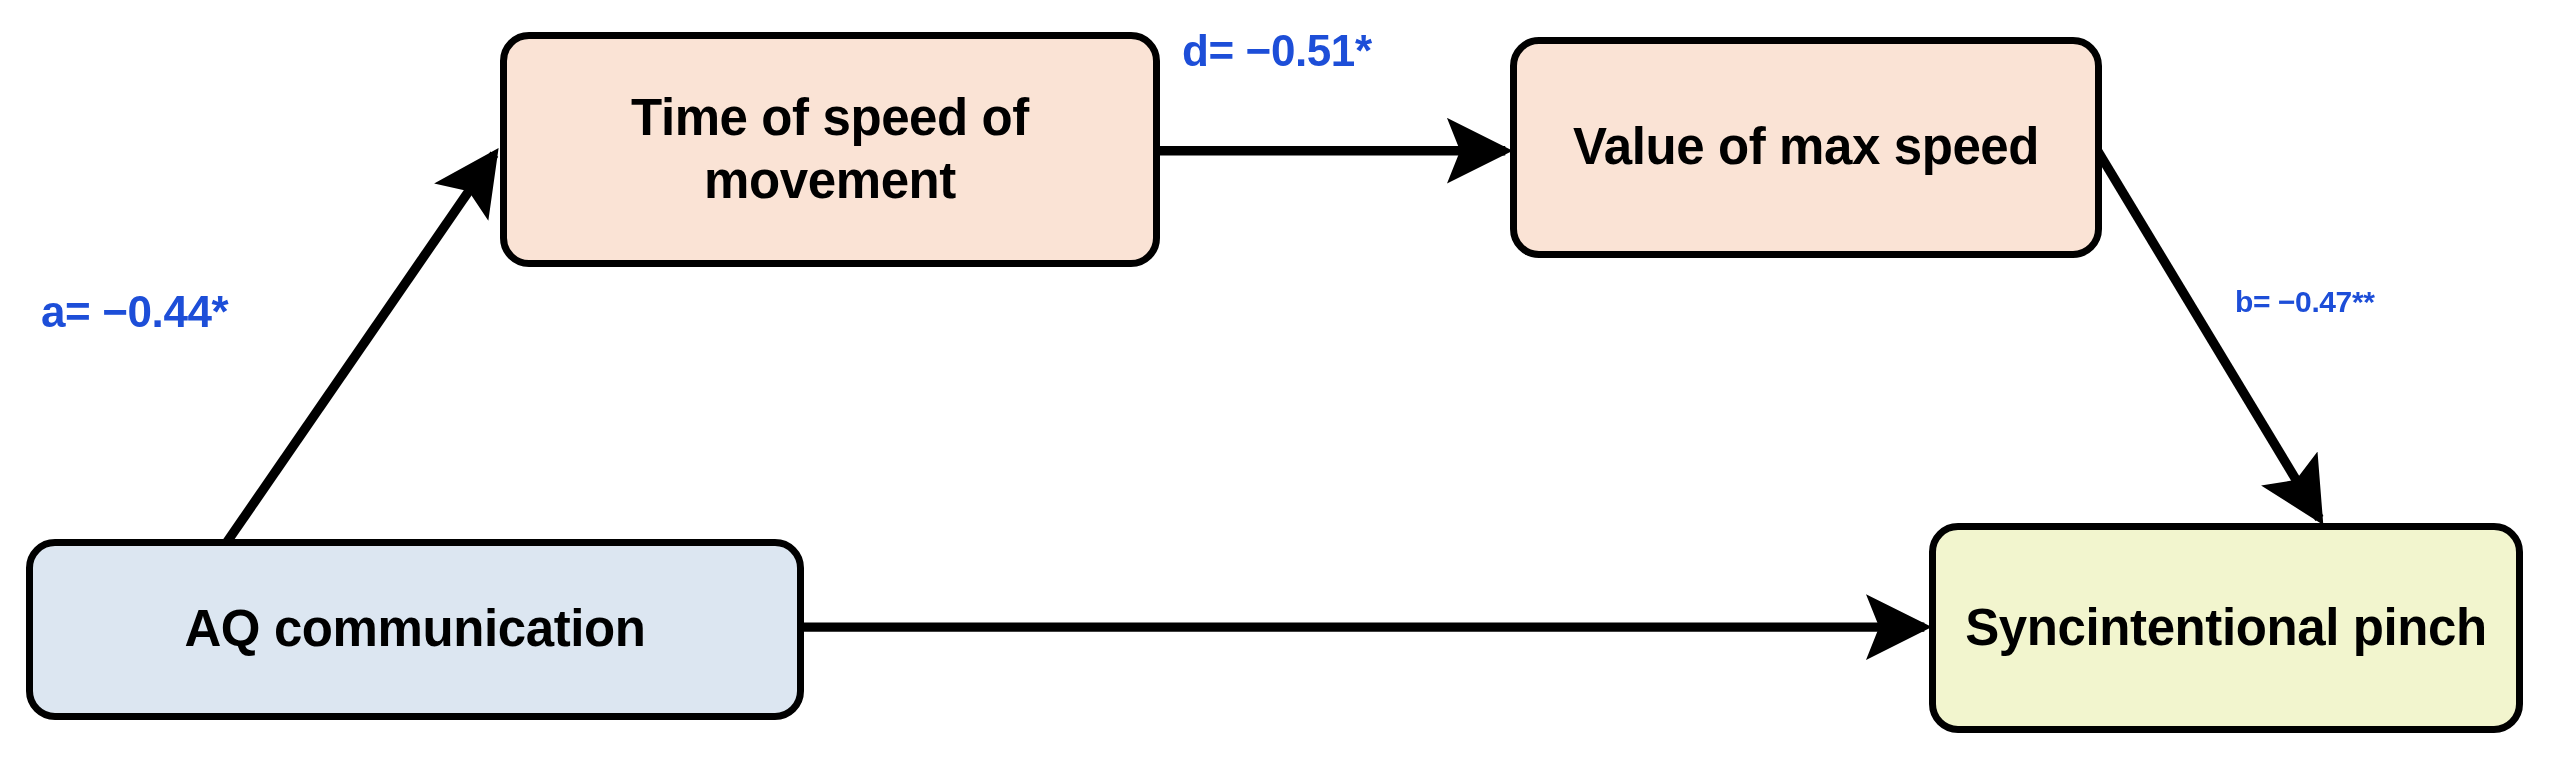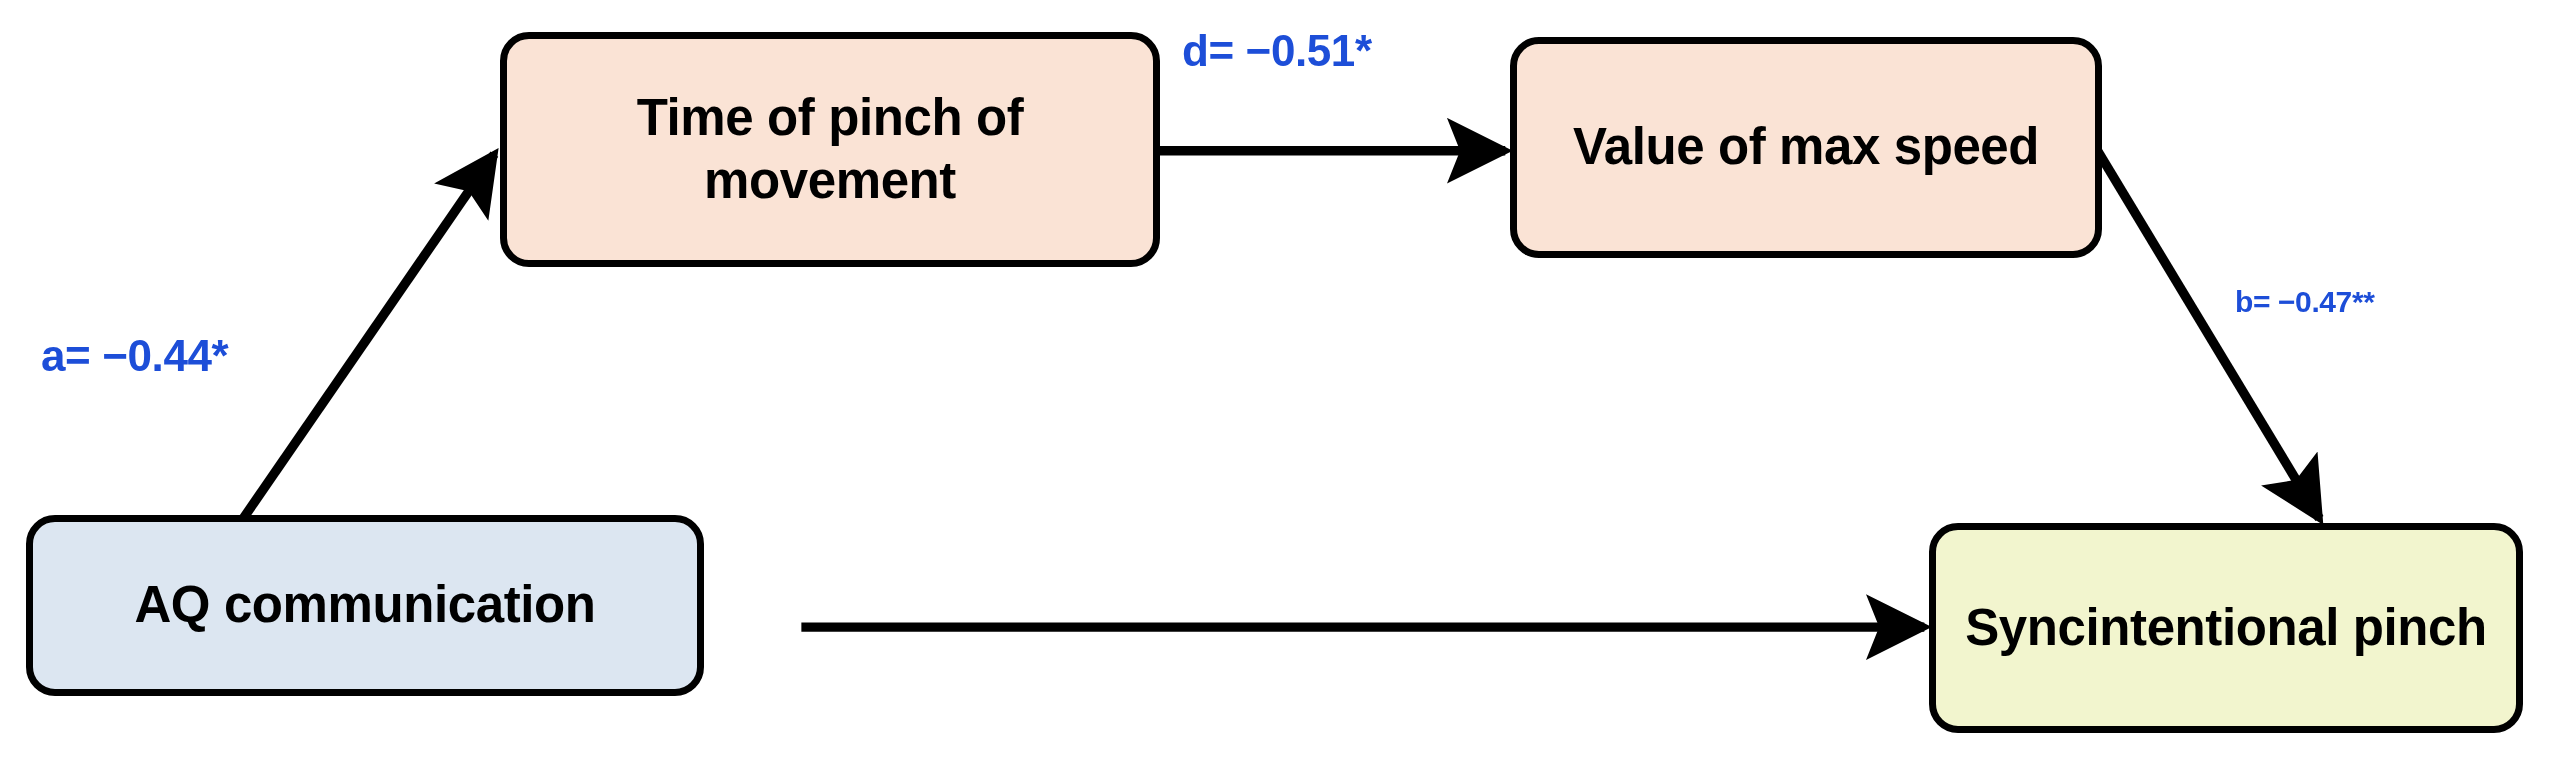--- a/index.html
+++ b/index.html
@@ -45,40 +45,40 @@
     font-size: 51px;
     padding: 0 15.4px;
   }
   #node-value-max {
     left: 1510px; top: 37px;  width: 592px;  height: 221px;
     background: #FAE3D5;
     font-size: 51px;
     padding: 0 15.4px;
   }
   #node-aq {
-    left: 26px;   top: 515px; width: 678px;  height: 181px;
+    left: 26px;   top: 539px; width: 778px;  height: 181px;
     background: #DCE6F1;
     font-size: 51px;
     padding: 0 15.4px;
   }
   #node-pinch {
     left: 1929px; top: 523px; width: 594px;  height: 210px;
     background: #F2F5CE;
     font-size: 51px;
     padding: 0 13.7px;
   }
   .edge-label {
     position: absolute;
     font-family: "Liberation Sans", sans-serif;
     font-weight: bold;
     color: #1d4ed8;
     white-space: nowrap;
     letter-spacing: -0.4px;
   }
-  #label-a   { left: 41px;   top: 287px; font-size: 44px; margin-top: 44px; }
+  #label-a   { left: 41px;   top: 287px; font-size: 44px; }
   #label-d   { left: 1182px; top: 26px;  font-size: 44px; }
   #label-b   { left: 2235px; top: 285px; font-size: 30px; }
   #label-c   { left: 960px; top: 665px; font-size: 44px; }
   #label-c .paren-italic { font-style: italic; }
 </style>
 </head>
 <body>
 
 <div id="canvas">
 
@@ -92,21 +92,21 @@
     <line x1="265" y1="634" x2="578" y2="180" stroke="#000000" stroke-width="11" marker-end="url(#arrowhead)"></line>
 
     <line x1="1352" y1="176" x2="1760" y2="176" stroke="#000000" stroke-width="11" marker-end="url(#arrowhead)"></line>
 
     <line x1="2452" y1="175" x2="2712" y2="606" stroke="#000000" stroke-width="11" marker-end="url(#arrowhead)"></line>
 
     <line x1="937" y1="733" x2="2250" y2="733" stroke="#000000" stroke-width="11" marker-end="url(#arrowhead)"></line>
   </svg>
 
   <div class="node" id="node-time-start">
-    <span>Time of pinch of movement</span>
+    <span>Time of speed of movement</span>
   </div>
 
   <div class="node" id="node-value-max">
     <span>Value of max speed</span>
   </div>
 
   <div class="node" id="node-aq">
     <span>AQ communication</span>
   </div>
 

